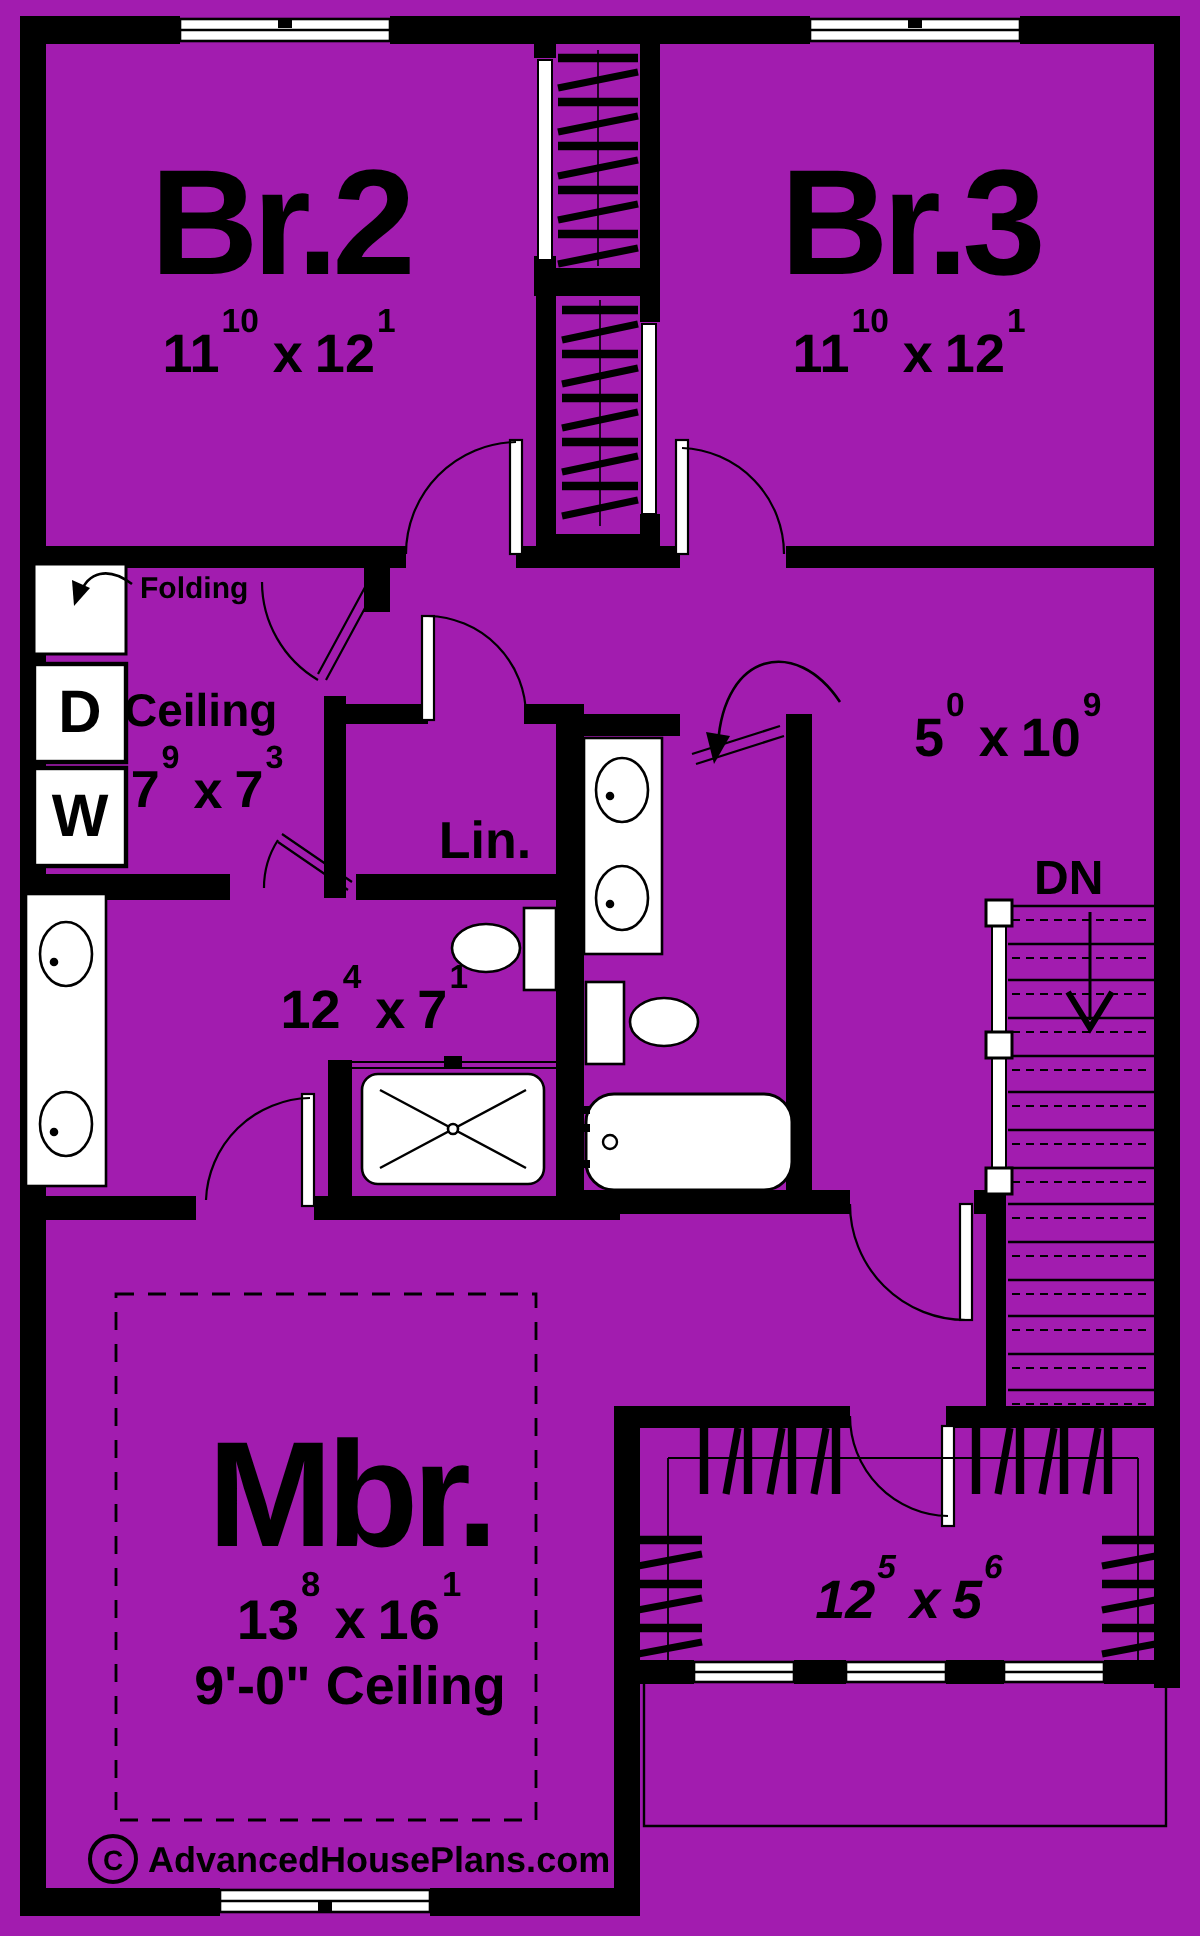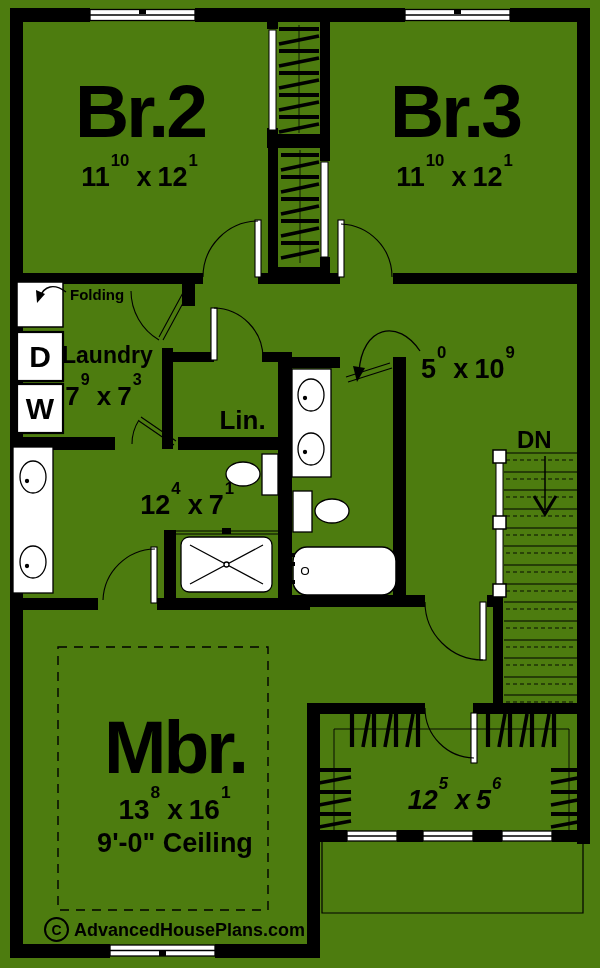--- a/index.html
+++ b/index.html
@@ -1,17 +1,17 @@
 <!DOCTYPE html>
 <html><head>
 <meta charset="utf-8">
 <style>
   html,body { margin:0; padding:0; background:#ffffff; }
   #plan {
-    position:relative; width:600px; height:968px; background:#4d7c0f;
+    position:relative; width:600px; height:968px; background:#a21caf;
     font-family:"Liberation Sans", sans-serif; color:#000; overflow:hidden;
   }
   #plan svg { position:absolute; left:0; top:0; }
   .lbl { position:absolute; font-weight:bold; line-height:1; white-space:nowrap; }
   .ctr { text-align:center; }
   .room-name { font-size:75px; letter-spacing:-3px; }
   .dim { font-size:27px; }
   .dim sup, .mdim sup { font-size:0.62em; position:relative; top:-0.62em; font-weight:bold; margin:0 1px; }
   .dim .sep, .mdim .sep { margin:0 6px; }
   .mdim { font-size:28px; }
@@ -268,31 +268,31 @@
     <span>11</span><sup>10</sup><span class="sep">x</span><span>12</span><sup>1</sup>
   </div>
 
   <div class="lbl ctr room-name" style="left:350px; top:74px; width:210px;">Br.3</div>
   <div class="lbl ctr dim" style="left:350px; top:163px; width:210px;">
     <span>11</span><sup>10</sup><span class="sep">x</span><span>12</span><sup>1</sup>
   </div>
 
   <div class="lbl" style="left:70px; top:287px; font-size:15px;">Folding</div>
 
-  <div class="lbl" style="left:62px; top:344px; font-size:23px;">Laundry</div>
+  <div class="lbl" style="left:62px; top:344px; font-size:23px;">Ceiling</div>
   <div class="lbl ctr dim" style="left:45px; top:381px; width:118px; font-size:26px;">
     <span>7</span><sup>9</sup><span class="sep">x</span><span>7</span><sup>3</sup>
   </div>
 
   <div class="lbl appliance" style="left:17px; top:332px; width:46px; height:49px;">D</div>
   <div class="lbl appliance" style="left:17px; top:384px; width:46px; height:49px;">W</div>
 
   <div class="lbl ctr" style="left:185px; top:407px; width:115px; font-size:26px;text-align:center;">Lin.</div>
 
-  <div class="lbl dim" style="left:385px; top:355px;padding-left:36px;">
+  <div class="lbl dim" style="left:421px; top:355px;padding-left:36px;">
     <span>5</span><sup>0</sup><span class="sep">x</span><span>10</span><sup>9</sup>
   </div>
 
   <div class="lbl" style="left:517px; top:428px; font-size:24px;">DN</div>
 
   <div class="lbl ctr dim" style="left:85px; top:491px; width:150px;text-align:right;">
     <span>12</span><sup>4</sup><span class="sep">x</span><span>7</span><sup>1</sup>
   </div>
 
   <div class="lbl ctr room-name" style="left:65px; top:710px; width:220px;">Mbr.</div>

